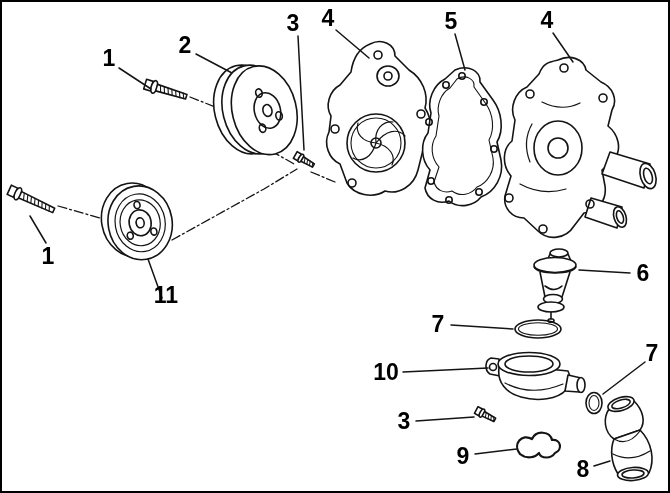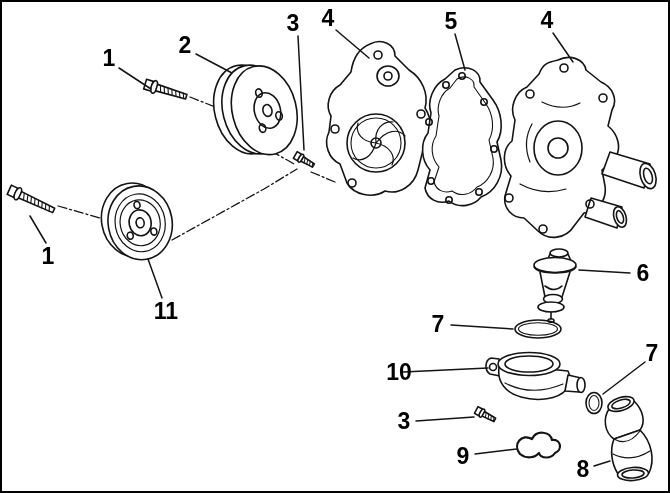--- a/index.html
+++ b/index.html
@@ -206,22 +206,22 @@
   </svg>
 
   <div class="labels-layer">
       <div class="callout" style="left: 107px; top: 56px;">1</div>
       <div class="callout" style="left: 183px; top: 43px;">2</div>
       <div class="callout" style="left: 291px; top: 21px;">3</div>
       <div class="callout" style="left: 326px; top: 16px;">4</div>
       <div class="callout" style="left: 449px; top: 19px;">5</div>
       <div class="callout" style="left: 545px; top: 18px;">4</div>
       <div class="callout" style="left: 46px; top: 254px;">1</div>
-      <div class="callout" style="left: 164px; top: 309px;">11</div>
+      <div class="callout" style="left: 164px; top: 293px;">11</div>
       <div class="callout" style="left: 641px; top: 271px;">6</div>
       <div class="callout" style="left: 436px; top: 322px;">7</div>
-      <div class="callout" style="left: 397px; top: 370px;">10</div>
+      <div class="callout" style="left: 384px; top: 370px;">10</div>
       <div class="callout" style="left: 650px; top: 351px;">7</div>
       <div class="callout" style="left: 402px; top: 419px;">3</div>
       <div class="callout" style="left: 461px; top: 454px;">9</div>
       <div class="callout" style="left: 581px; top: 467px;">8</div>
     </div>
 </div>
 
 </body></html>

